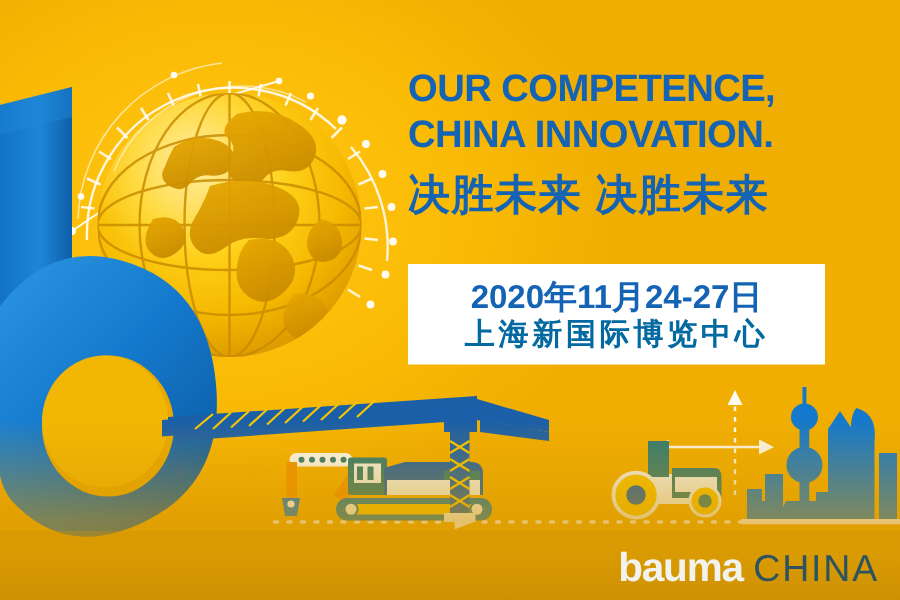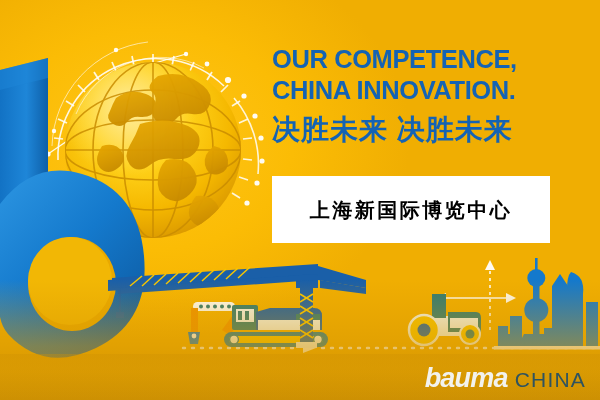--- a/index.html
+++ b/index.html
@@ -64,38 +64,38 @@
     background:#FFFFFF;
     display:flex; flex-direction:column;
     align-items:center; justify-content:center;
     gap:1px;
   }
   .date-line1 {
     color:#1463B4; font-weight:bold; font-size:22px;
     letter-spacing:0px; white-space:nowrap; line-height:25px;
   }
   .date-line2 {
-    color:#000000; font-weight:bold; font-size:20px;
+    color:#0369a1; font-weight:bold; font-size:20px;
     letter-spacing:2.5px; white-space:nowrap; line-height:24px;
   }
 
   
   .scene { position:absolute; left:0; top:250px; width:600px; height:115px; }
 
   
   .logo {
     position:absolute; right:14px; bottom:8px;
     display:flex; align-items:baseline; gap:7px;
   }
   .logo-bauma {
     color:#F2F2EE; font-size:27px; font-weight:bold;
-    letter-spacing:-0.8px; line-height:1;font-style:italic;
+    letter-spacing:-0.8px; line-height:1;
   }
   .logo-china {
-    color:#2E5360; font-size:21px; font-weight:normal;
+    color:#2E5360; font-size:25px; font-weight:normal;
     letter-spacing:1.2px; line-height:1;
   }
 </style>
 </head>
 <body>
 
 <div id="poster">
 
   <div class="globe-wrap">
     <svg viewBox="0 0 250 250" width="250" height="250">
@@ -225,20 +225,21 @@
     </svg>
   </div>
 
   <div class="headline">
     <div class="hl-line">OUR COMPETENCE,</div>
     <div class="hl-line">CHINA INNOVATION.</div>
     <div class="cn-line">决胜未来  决胜未来</div>
   </div>
 
   <div class="date-box">
+    <div class="date-line1">2020年11月24-27日</div>
     <div class="date-line2">上海新国际博览中心</div>
   </div>
 
   <div class="scene">
     <svg viewBox="0 0 600 115" width="600" height="115">
 
       <g stroke="#FFFFFF" stroke-width="2.4" stroke-linecap="round" stroke-dasharray="2 7" opacity="0.95">
         <line x1="183" y1="98" x2="297" y2="98"></line>
         <line x1="322" y1="98" x2="600" y2="98"></line>
       </g>

